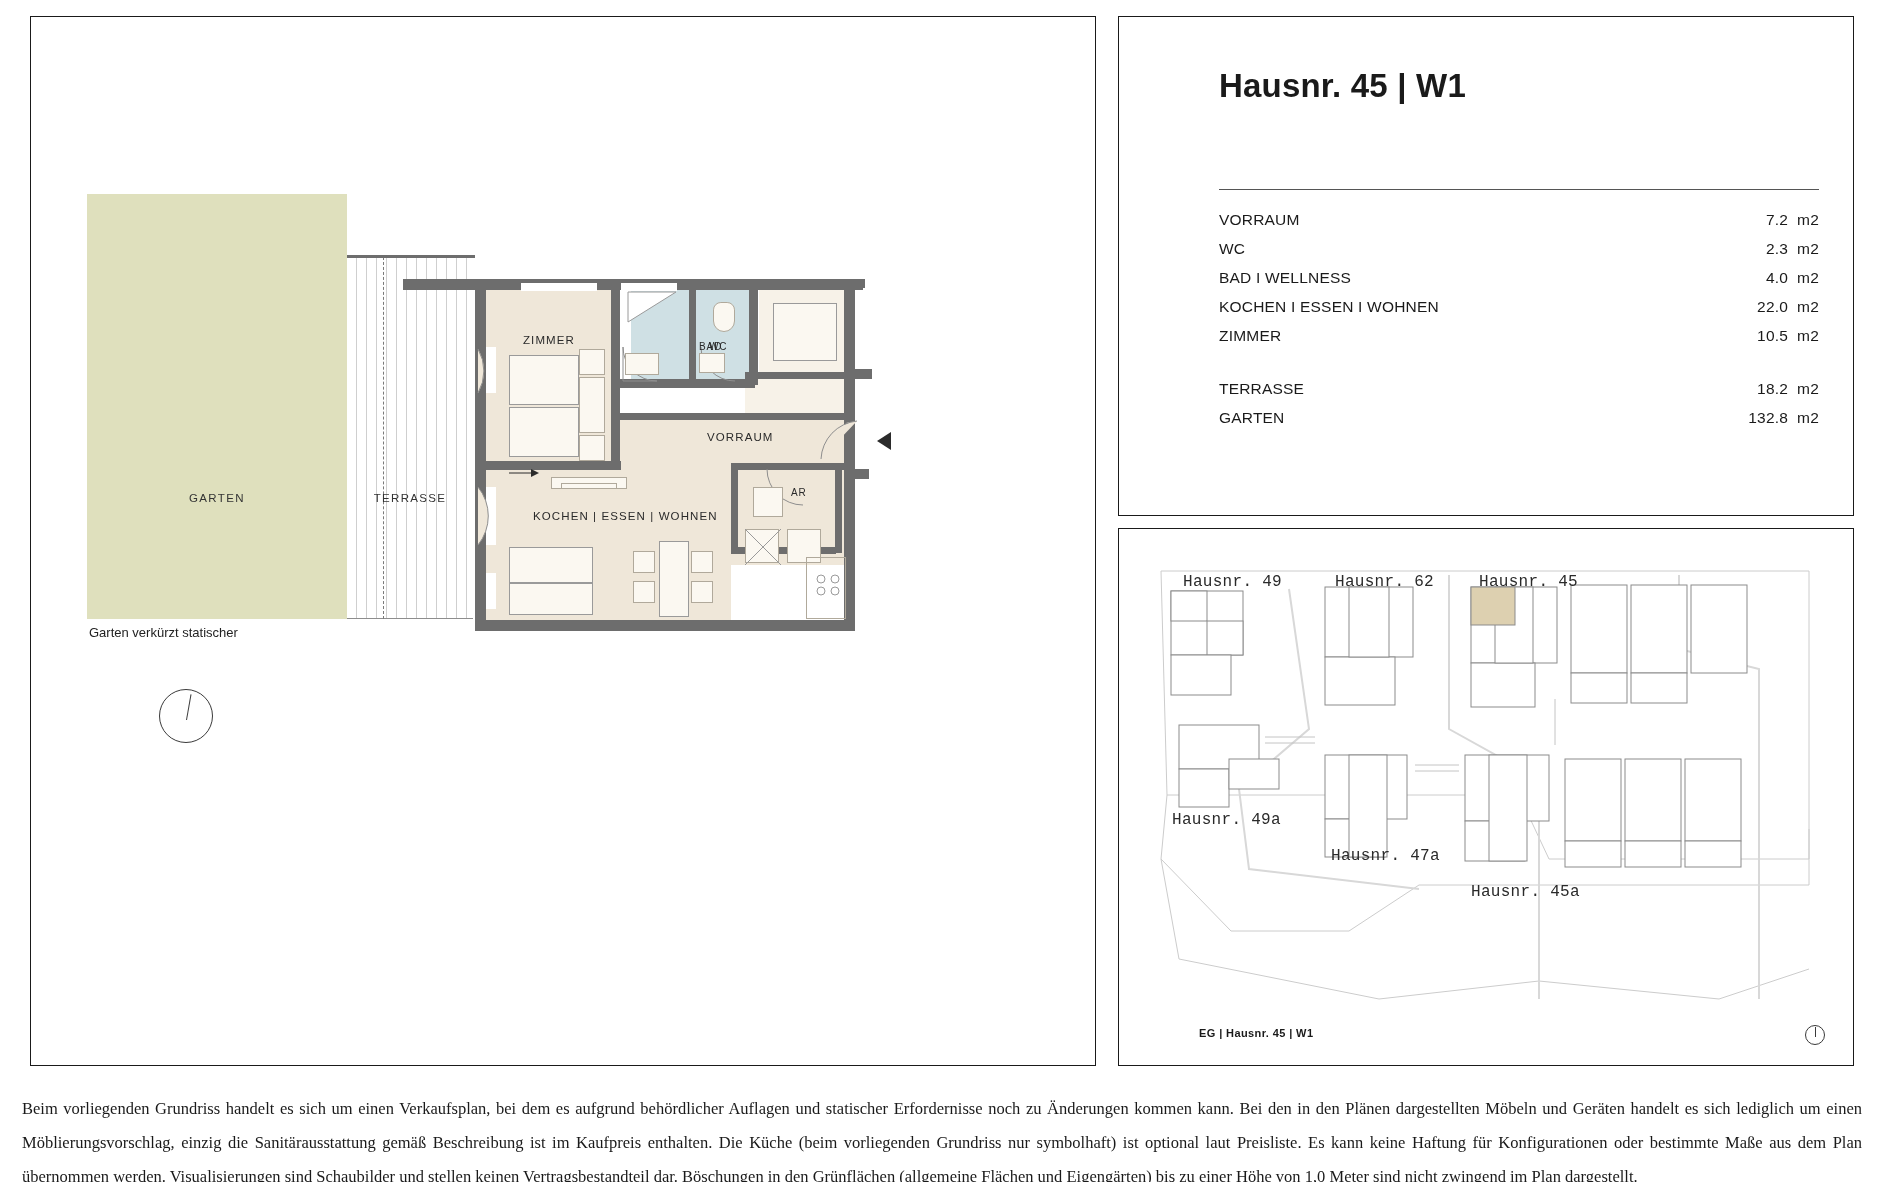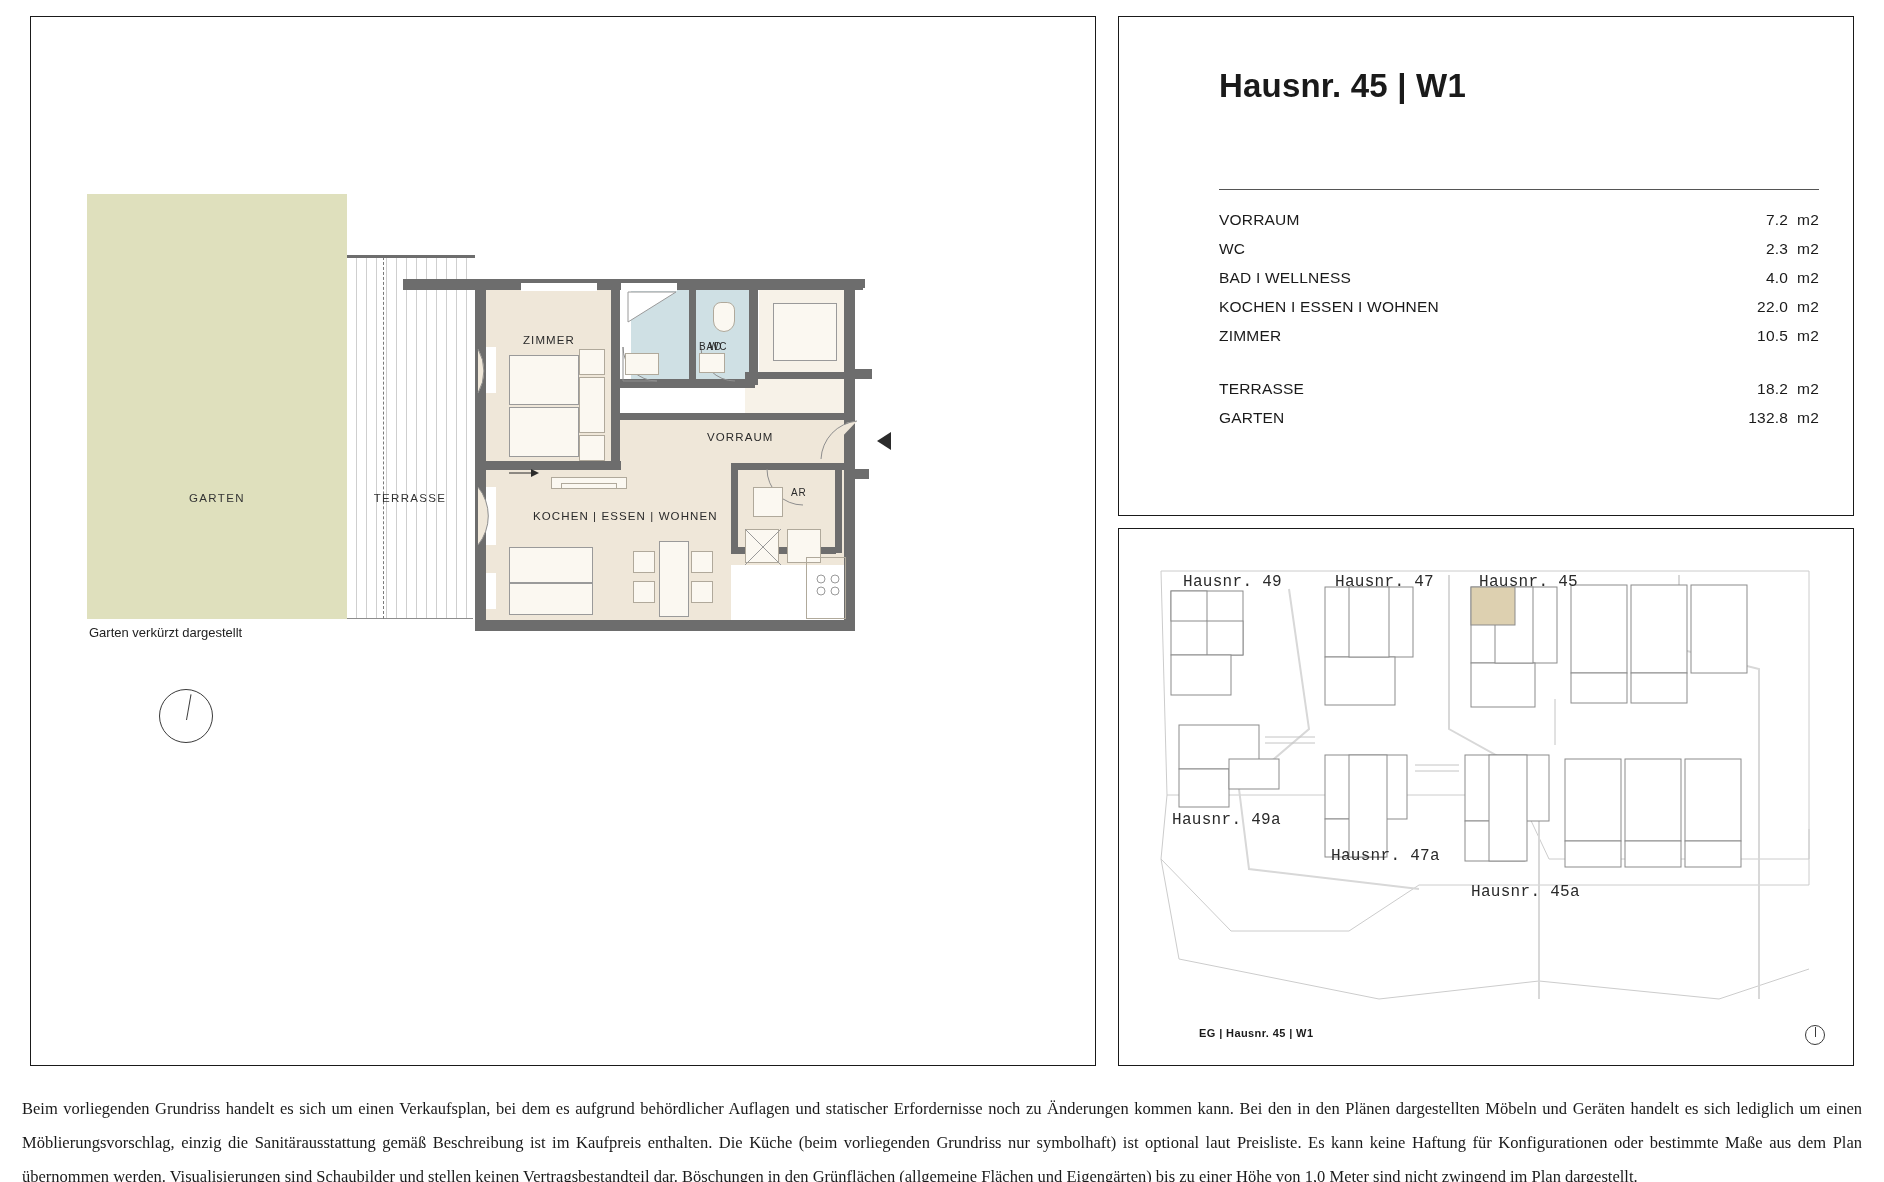--- a/index.html
+++ b/index.html
@@ -235,21 +235,21 @@
 
       <div class="garden"></div>
       <div class="garden-label">GARTEN</div>
 
       <div class="terrace">
         <div class="terrace-stripes"></div>
       </div>
       <div class="terrace-dash"></div>
       <div class="terrace-label">TERRASSE</div>
 
-      <div class="garden-note">Garten verkürzt dargestellt</div>
+      <div class="garden-note">Garten verkürzt statischer</div>
 
       <div class="room-fill" style="left:452px; top:272px; width:128px; height:178px;"></div>
       <div class="room-fill" style="left:452px; top:452px; width:248px; height:158px;"></div>
       <div class="room-fill" style="left:580px; top:400px; width:240px; height:52px;"></div>
       <div class="room-fill" style="left:700px; top:452px; width:120px; height:96px;"></div>
       <div class="room-fill-light" style="left:714px; top:360px; width:110px; height:42px;"></div>
       <div class="room-fill-light" style="left:728px; top:272px; width:94px; height:86px;"></div>
       <div class="tile" style="left:600px; top:272px; width:58px; height:96px;"></div>
       <div class="tile" style="left:664px; top:272px; width:54px; height:96px;"></div>
       <div class="room-fill" style="left:718px; top:452px; width:86px; height:80px;"></div>
@@ -449,21 +449,21 @@
         <g stroke="#c4c4c4" fill="none" stroke-width="1">
           <line x1="146" y1="208" x2="196" y2="208"></line>
           <line x1="146" y1="214" x2="196" y2="214"></line>
           <line x1="296" y1="236" x2="340" y2="236"></line>
           <line x1="296" y1="242" x2="340" y2="242"></line>
           <line x1="436" y1="170" x2="436" y2="216"></line>
         </g>
       </svg>
 
       <div class="site-tag" style="left:64px; top:44px;">Hausnr. 49</div>
-      <div class="site-tag" style="left:216px; top:44px;">Hausnr. 47</div>
+      <div class="site-tag" style="left:216px; top:44px;">Hausnr. 62</div>
       <div class="site-tag" style="left:360px; top:44px;">Hausnr. 45</div>
       <div class="site-tag" style="left:53px; top:282px;text-align:right;">Hausnr. 49a</div>
       <div class="site-tag" style="left:212px; top:318px;">Hausnr. 47a</div>
       <div class="site-tag" style="left:352px; top:340px;margin-top:14px;">Hausnr. 45a</div>
 
       <div class="site-footer">EG |  Hausnr. 45 | W1</div>
       <div class="site-compass"></div>
     </div>
   </div>
 

